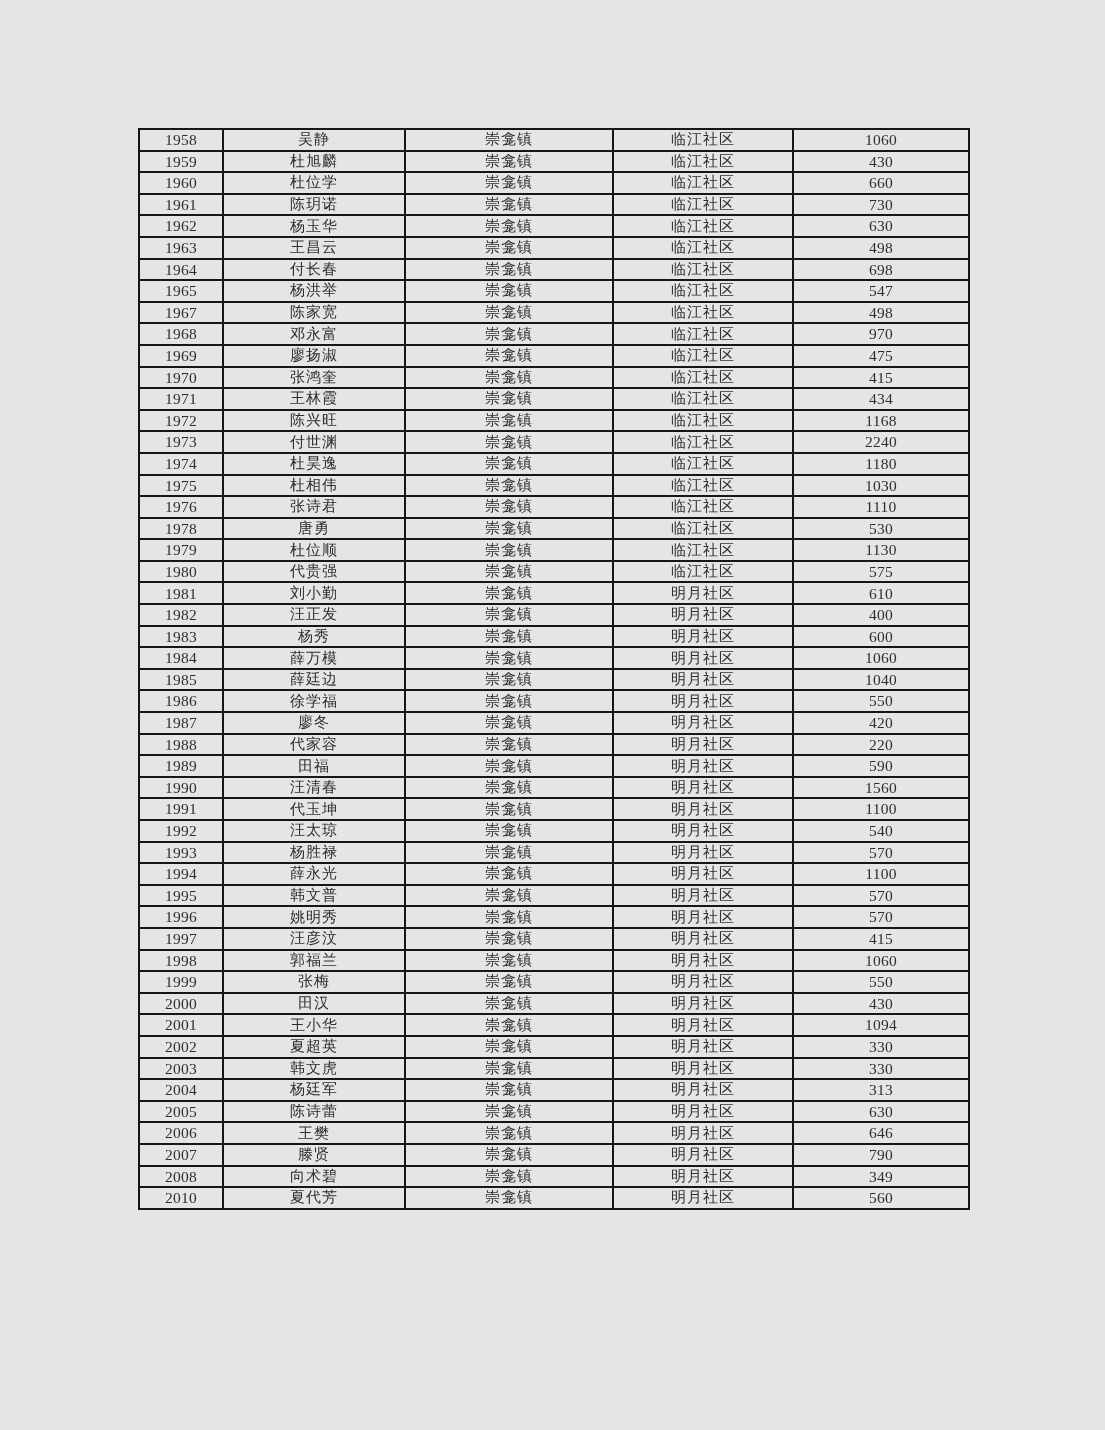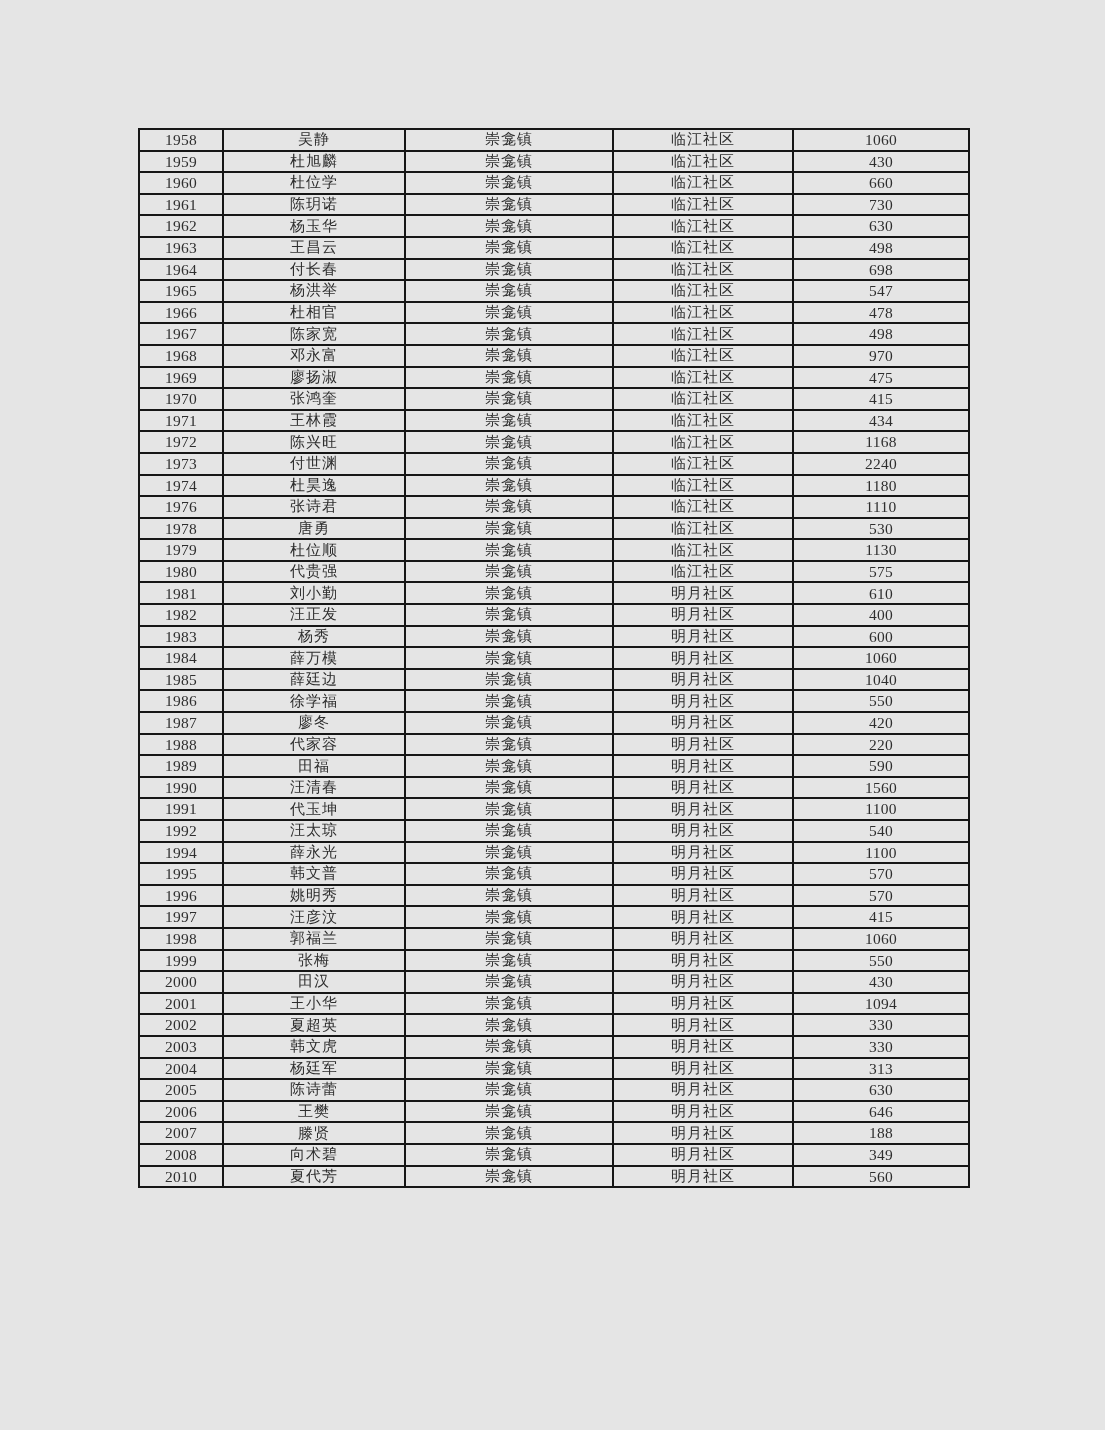--- a/index.html
+++ b/index.html
@@ -106,27 +106,20 @@
           <td class="num">698</td>
         </tr>
         <tr>
           <td class="num">1965</td>
           <td class="cjk">杨洪举</td>
           <td class="cjk">崇龛镇</td>
           <td class="cjk">临江社区</td>
           <td class="num">547</td>
         </tr>
         <tr>
-          <td class="num">1966</td>
-          <td class="cjk">杜相官</td>
-          <td class="cjk">崇龛镇</td>
-          <td class="cjk">临江社区</td>
-          <td class="num">478</td>
-        </tr>
-        <tr>
           <td class="num">1967</td>
           <td class="cjk">陈家宽</td>
           <td class="cjk">崇龛镇</td>
           <td class="cjk">临江社区</td>
           <td class="num">498</td>
         </tr>
         <tr>
           <td class="num">1968</td>
           <td class="cjk">邓永富</td>
           <td class="cjk">崇龛镇</td>
@@ -169,20 +162,27 @@
           <td class="num">2240</td>
         </tr>
         <tr>
           <td class="num">1974</td>
           <td class="cjk">杜昊逸</td>
           <td class="cjk">崇龛镇</td>
           <td class="cjk">临江社区</td>
           <td class="num">1180</td>
         </tr>
         <tr>
+          <td class="num">1975</td>
+          <td class="cjk">杜相伟</td>
+          <td class="cjk">崇龛镇</td>
+          <td class="cjk">临江社区</td>
+          <td class="num">1030</td>
+        </tr>
+        <tr>
           <td class="num">1976</td>
           <td class="cjk">张诗君</td>
           <td class="cjk">崇龛镇</td>
           <td class="cjk">临江社区</td>
           <td class="num">1110</td>
         </tr>
         <tr>
           <td class="num">1978</td>
           <td class="cjk">唐勇</td>
           <td class="cjk">崇龛镇</td>
@@ -281,20 +281,27 @@
           <td class="num">1100</td>
         </tr>
         <tr>
           <td class="num">1992</td>
           <td class="cjk">汪太琼</td>
           <td class="cjk">崇龛镇</td>
           <td class="cjk">明月社区</td>
           <td class="num">540</td>
         </tr>
         <tr>
+          <td class="num">1993</td>
+          <td class="cjk">杨胜禄</td>
+          <td class="cjk">崇龛镇</td>
+          <td class="cjk">明月社区</td>
+          <td class="num">570</td>
+        </tr>
+        <tr>
           <td class="num">1994</td>
           <td class="cjk">薛永光</td>
           <td class="cjk">崇龛镇</td>
           <td class="cjk">明月社区</td>
           <td class="num">1100</td>
         </tr>
         <tr>
           <td class="num">1995</td>
           <td class="cjk">韩文普</td>
           <td class="cjk">崇龛镇</td>
@@ -376,21 +383,21 @@
           <td class="cjk">王樊</td>
           <td class="cjk">崇龛镇</td>
           <td class="cjk">明月社区</td>
           <td class="num">646</td>
         </tr>
         <tr>
           <td class="num">2007</td>
           <td class="cjk">滕贤</td>
           <td class="cjk">崇龛镇</td>
           <td class="cjk">明月社区</td>
-          <td class="num">188</td>
+          <td class="num">790</td>
         </tr>
         <tr>
           <td class="num">2008</td>
           <td class="cjk">向术碧</td>
           <td class="cjk">崇龛镇</td>
           <td class="cjk">明月社区</td>
           <td class="num">349</td>
         </tr>
         <tr>
           <td class="num">2010</td>

